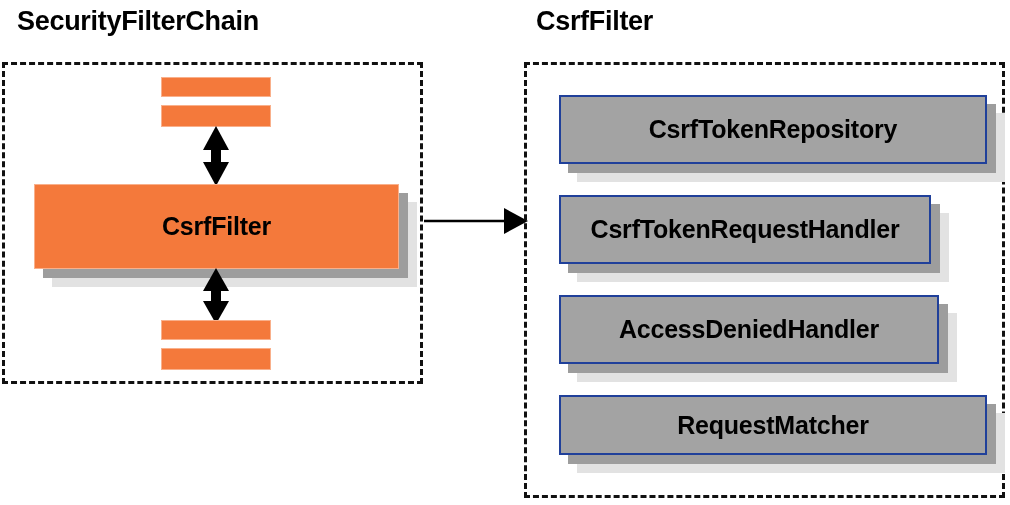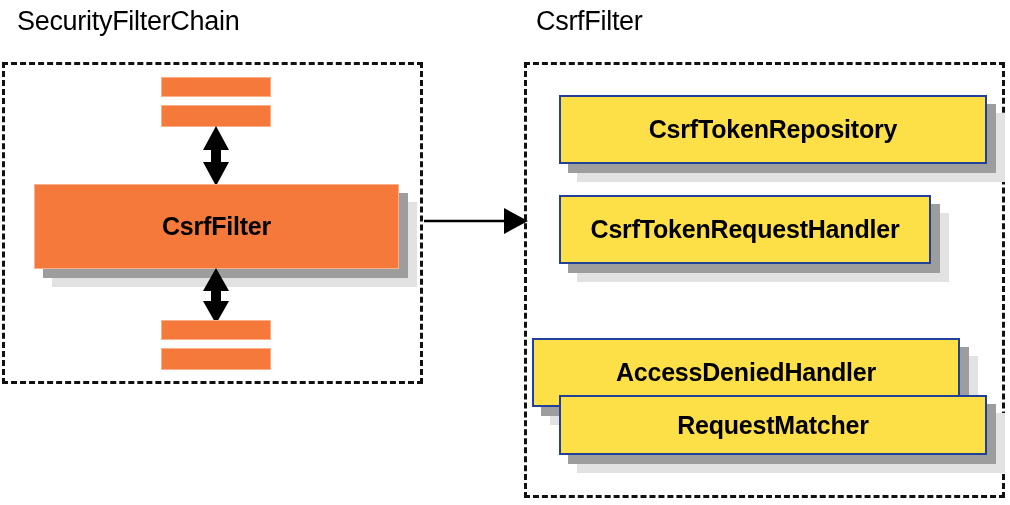--- a/index.html
+++ b/index.html
@@ -12,21 +12,21 @@
     position: relative;
     overflow: hidden;
     font-family: "Liberation Sans", "DejaVu Sans", sans-serif;
     -webkit-font-smoothing: antialiased;
   }
 
   
   .panel-title {
     position: absolute;
     font-size: 27px;
-    font-weight: normal;
+    font-weight: bold;
     color: #000000;
     letter-spacing: -0.3px;
     white-space: nowrap;
     line-height: 1;
   }
   #title-left  { left: 17px;  top: 8px; }
   #title-right { left: 536px; top: 8px; }
 
   
   .dashed-panel {
@@ -70,21 +70,21 @@
     line-height: 1;
   }
 
   
   .box-orange .face {
     background: #f4793b;
     border: 1px solid #f9b08b;
   }
   
   .box-blue .face {
-    background: #fde047;
+    background: #a3a3a3;
     border: 2px solid #20409a;
   }
 
   
   .bar-orange {
     position: absolute;
     background: #f4793b;
     border: 1px solid #f9b08b;
   }
 
@@ -108,21 +108,21 @@
   
   #arrow-connector {
     position: absolute;
     left: 424px; top: 206px;
     width: 110px; height: 30px;
   }
 
   
   #box-csrftokenrepository    { left: 559px; top: 95px;  width: 428px; height: 69px; }
   #box-csrftokenrequesthandler{ left: 559px; top: 195px; width: 372px; height: 69px; border-radius: 8px; }
-  #box-accessdeniedhandler    { left: 532px; top: 295px; width: 428px; height: 69px; margin-top: 43px; }
+  #box-accessdeniedhandler    { left: 559px; top: 295px; width: 380px; height: 69px; }
   #box-requestmatcher         { left: 559px; top: 395px; width: 428px; height: 60px; }
 </style>
 </head>
 <body>
 
 <div class="panel-title" id="title-left">SecurityFilterChain</div>
 
 <div class="dashed-panel" id="panel-left"></div>
 
 <div class="bar-orange" id="bar-top-1"></div>

